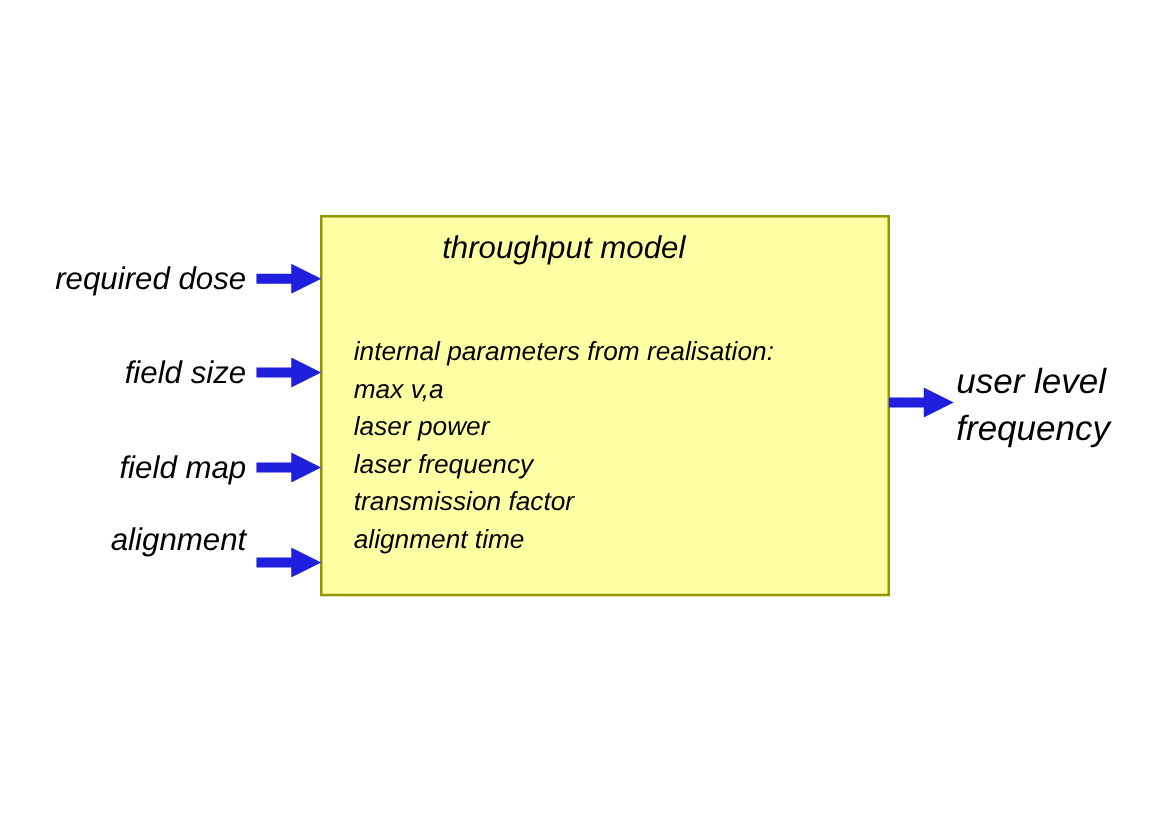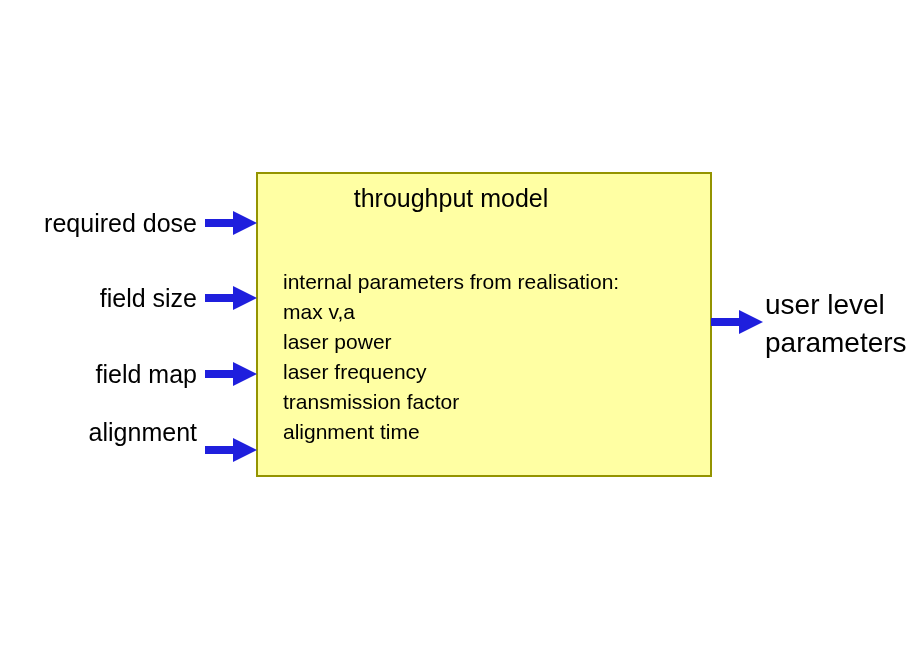--- a/index.html
+++ b/index.html
@@ -8,20 +8,21 @@
     background: #ffffff;
   }
   .canvas {
     position: relative;
     width: 920px;
     height: 496px;
     background: var(--bg-color, #ffffff);
     font-family: "Liberation Sans", "DejaVu Sans", sans-serif;
     color: var(--text-color, #000000);
     overflow: hidden;
+    font-style: italic;
   }
   .model-box {
     position: absolute;
     left: 256px;
     top: 172px;
     width: 456px;
     height: 305px;
     box-sizing: border-box;
     background: var(--box-fill, #FFFFA3);
     border: 2px solid var(--box-border, #949400);
@@ -102,21 +103,21 @@
   <div class="input-label" style="top: 355px;">
     <span class="label-line">field map</span>
   </div>
 
   <div class="input-label two-line" style="top: 413px;">
     <span class="label-line">alignment</span>
   </div>
 
   <div class="output-label">
     <span class="label-line">user level</span>
-    <span class="label-line">parameters</span>
+    <span class="label-line">frequency</span>
   </div>
 
   <div class="arrow" style="left: 205px; top: 211px;">
     <svg width="52" height="24" viewBox="0 0 52 24">
       <rect class="arrow-shape" x="0" y="8" width="30" height="8"></rect>
       <polygon class="arrow-shape" points="28,0 52,12 28,24"></polygon>
     </svg>
   </div>
 
   <div class="arrow" style="left: 205px; top: 286px;">

